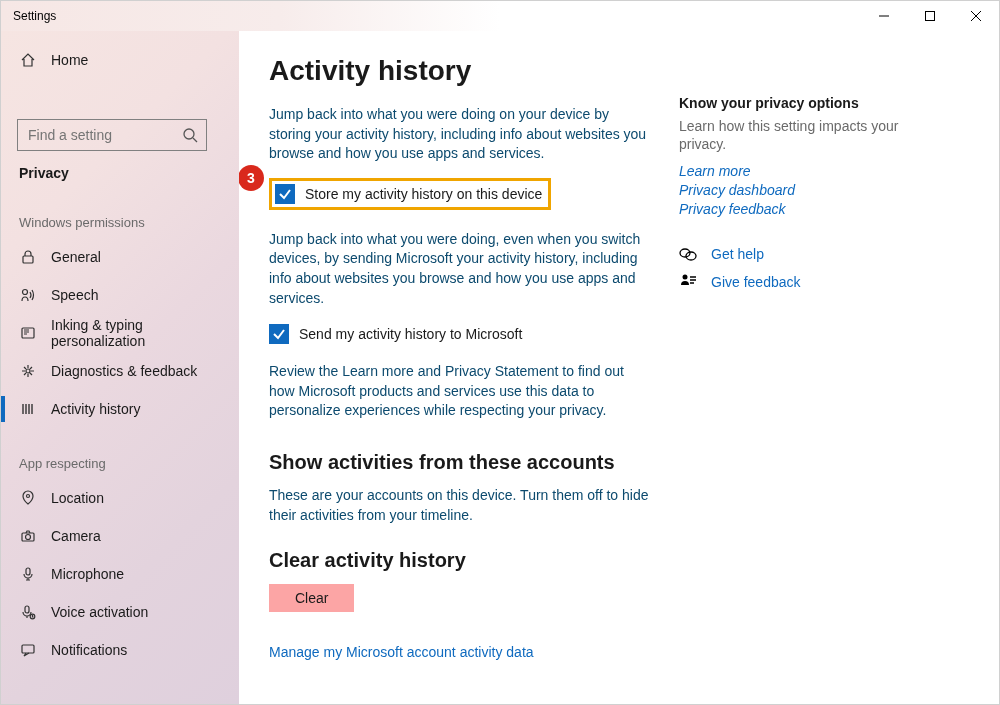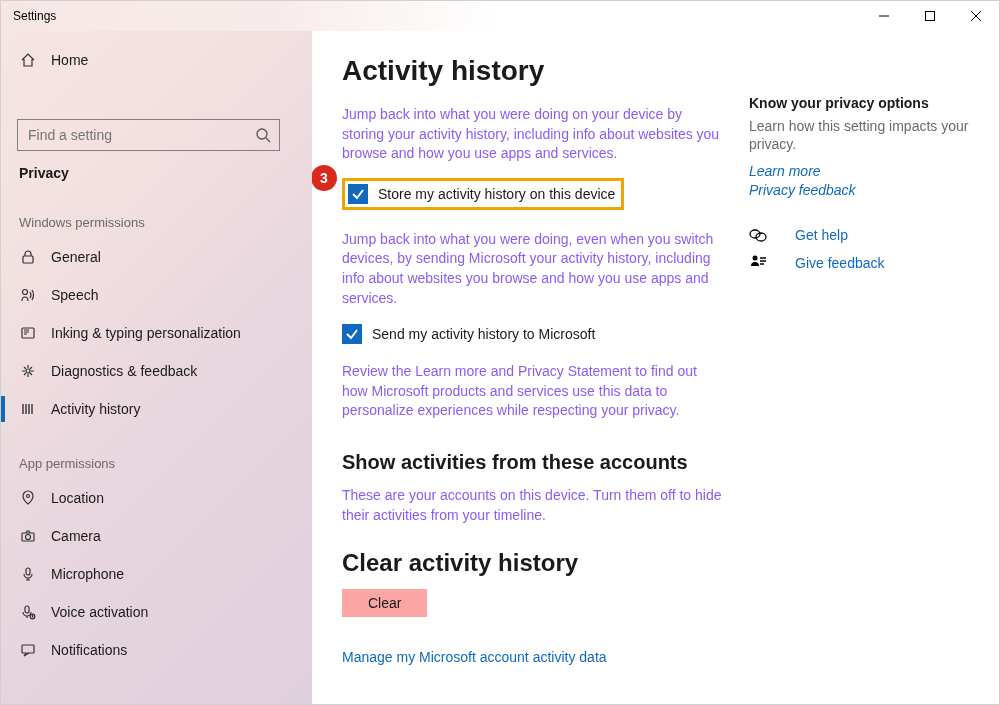--- a/index.html
+++ b/index.html
@@ -3,49 +3,49 @@
 <meta charset="utf-8">
 <style>
   * { box-sizing: border-box; margin: 0; padding: 0; font-family: "Segoe UI", sans-serif; }
   body { width: 1000px; height: 705px; overflow: hidden; background: #fff; font-size: 14px; color: #1a1a1a; }
   .window { width: 1000px; height: 705px; display: flex; flex-direction: column; border: 1px solid #d0d0d0; }
   .titlebar { height: 30px; display: flex; align-items: center; background: linear-gradient(90deg,#f6e7e5 0%,#f7eceb 28%,#ffffff 50%); }
   .titlebar-title { padding-left: 12px; font-size: 12px; color: #000; }
   .titlebar-spacer { flex: 1; }
   .titlebar-btn { width: 46px; height: 30px; display: flex; align-items: center; justify-content: center; color: #000; }
   .body { flex: 1; display: flex; overflow: hidden; }
-  .sidebar { width: 311px; height: 100%; background: linear-gradient(135deg,#f6e5e2 0%,#f3e1e1 25%,#ead8df 50%,#e3d3dd 75%,#dfd0dd 100%); padding: 10px 16px 0 0; overflow-y: auto; }
+  .sidebar { width: 238px; height: 100%; background: linear-gradient(135deg,#f6e5e2 0%,#f3e1e1 25%,#ead8df 50%,#e3d3dd 75%,#dfd0dd 100%); padding: 10px 16px 0 0; overflow-y: auto; }
   .home-row, .nav-item { height: 38px; display: flex; align-items: center; padding-left: 18px; gap: 14px; font-size: 14px; cursor: pointer; }
   .nav-item.selected { position: relative; }
   .nav-item.selected::before { content: ""; position: absolute; left: 0; top: 6px; bottom: 6px; width: 4px; background: #0f6abf; }
   .search-wrap { padding: 8px 16px 8px 16px; }
   .search-box { position: relative; margin-top: 32px; }
   .search-box input { width: 100%; height: 32px; border: 1px solid #808080; background: transparent; padding: 0 32px 0 10px; font-size: 14px; outline: none; }
   .search-icon { position: absolute; right: 8px; top: 7px; color: #555; }
   .sidebar-label { padding: 6px 0 6px 18px; font-weight: 600; font-size: 14px; }
   .section-header { padding: 28px 0 8px 18px; color: #6a6a6a; font-size: 13px; }
   .icon { width: 18px; height: 18px; display: inline-flex; align-items: center; justify-content: center; flex-shrink: 0; color: #333; }
   .content { flex: 1; display: flex; overflow-y: auto; padding: 24px 0 0 0; }
   .main-col { flex: 1; max-width: 440px; padding-left: 30px; }
   .side-col { width: 250px; padding-top: 40px; padding-right: 12px; }
   h1 { font-size: 28px; font-weight: 600; margin-bottom: 18px; }
   h2 { font-size: 20px; font-weight: 600; margin: 30px 0 12px 0; }
-  h3 { font-size: 24px; font-weight: 600; margin: 24px 0 12px 0; }
-  p { font-size: 14px; line-height: 1.4; color: #8b5cf6; margin-bottom: 14px; max-width: 380px; }
+  h3 { font-size: 20px; font-weight: 600; margin: 24px 0 12px 0; }
+  p { font-size: 14px; line-height: 1.4; color: #0c4a6e; margin-bottom: 14px; max-width: 380px; }
   .checkbox-row { display: flex; align-items: center; gap: 10px; margin: 16px 0 18px 0; }
   .checkbox { width: 20px; height: 20px; background: #0f6abf; display: flex; align-items: center; justify-content: center; }
   .checkbox svg { stroke: #fff; }
   .highlight-box { display: inline-flex; align-items: center; gap: 10px; border: 3px solid #f0a500; padding: 3px 6px 3px 3px; position: relative; }
   .callout { position: absolute; left: -34px; top: -16px; width: 26px; height: 26px; border-radius: 50%; background: #d9291c; color: #fff; display: flex; align-items: center; justify-content: center; font-size: 14px; font-weight: 600; }
   .clear-btn { display: inline-block; background: #fca5a5; padding: 6px 26px; font-size: 14px; cursor: pointer; margin-bottom: 32px; }
   .link { color: #0f6abf; cursor: pointer; }
   .side-head { font-size: 14px; font-weight: 600; margin-bottom: 6px; }
   .side-sub { font-size: 14px; color: #6a6a6a; margin-bottom: 10px; line-height: 1.3; }
   .side-link { display: block; color: #0f6abf; font-size: 14px; margin-bottom: 3px; cursor: pointer; font-style: italic; }
-  .help-row { display: flex; align-items: center; gap: 28px; margin-top: 28px; }
+  .help-row { display: flex; align-items: center; gap: 14px; margin-top: 28px; }
   .help-row .icon { color: #000; }
 </style>
 </head>
 <body>
 
 <div class="window">
   <div class="titlebar">
     <div class="titlebar-title">Settings</div>
     <div class="titlebar-spacer"></div>
     <div class="titlebar-btn">
@@ -130,21 +130,21 @@
           <div class="nav-item selected">
             <span class="icon">
               <svg width="16" height="16" viewBox="0 0 16 16" fill="none" stroke="#333" stroke-width="1.4">
                 <path d="M3 3 V13 M6 3 V13 M9 3 V13 M12 3 V13"></path>
               </svg>
             </span>
             <span>Activity history</span>
           </div>
         </div>
 
-      <div class="section-header">App permissions</div>
+      <div class="section-header">App respecting</div>
       <div id="nav2">
           <div class="nav-item">
             <span class="icon">
               <svg width="16" height="16" viewBox="0 0 16 16" fill="none" stroke="#333" stroke-width="1.2">
                 <path d="M8 14 C8 14 13 10 13 6 A5 5 0 0 0 3 6 C3 10 8 14 8 14 Z"></path>
                 <circle cx="8" cy="6" r="1.5"></circle>
               </svg>
             </span>
             <span>Location</span>
           </div>
@@ -224,20 +224,21 @@
         <h3>Clear activity history</h3>
         <div class="clear-btn">Clear</div>
         <div class="link">Manage my Microsoft account activity data</div>
       </div>
 
       <div class="side-col">
         <div class="side-head">Know your privacy options</div>
         <div class="side-sub">Learn how this setting impacts your privacy.</div>
         <div id="sidelinks">
             <div class="side-link">Learn more</div>
+            <div class="side-link">Privacy dashboard</div>
             <div class="side-link">Privacy feedback</div>
           </div>
 
         <div class="help-row">
           <span class="icon">
               <svg width="18" height="18" viewBox="0 0 18 18" fill="none" stroke="#000" stroke-width="1.3">
                 <ellipse cx="6" cy="8" rx="5" ry="4"></ellipse>
                 <ellipse cx="12" cy="11" rx="5" ry="4"></ellipse>
               </svg>
             </span>

